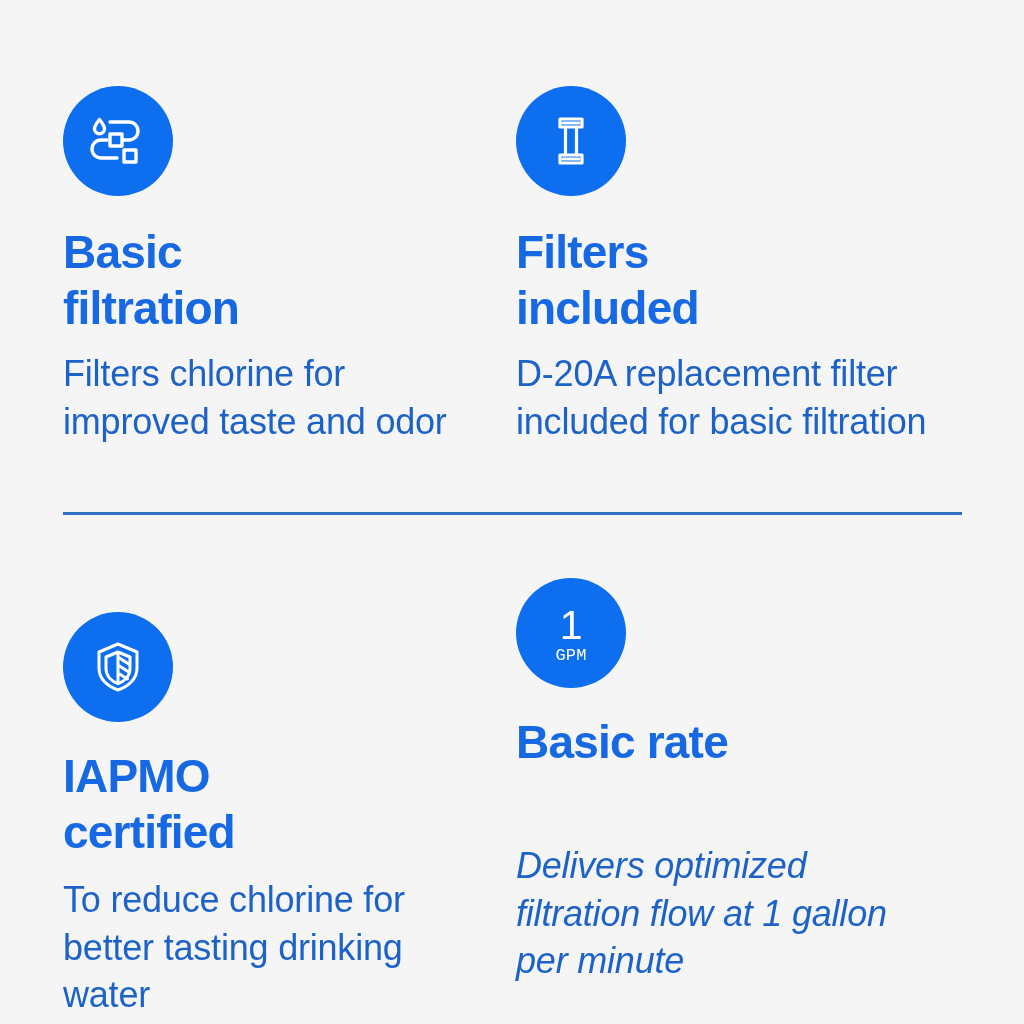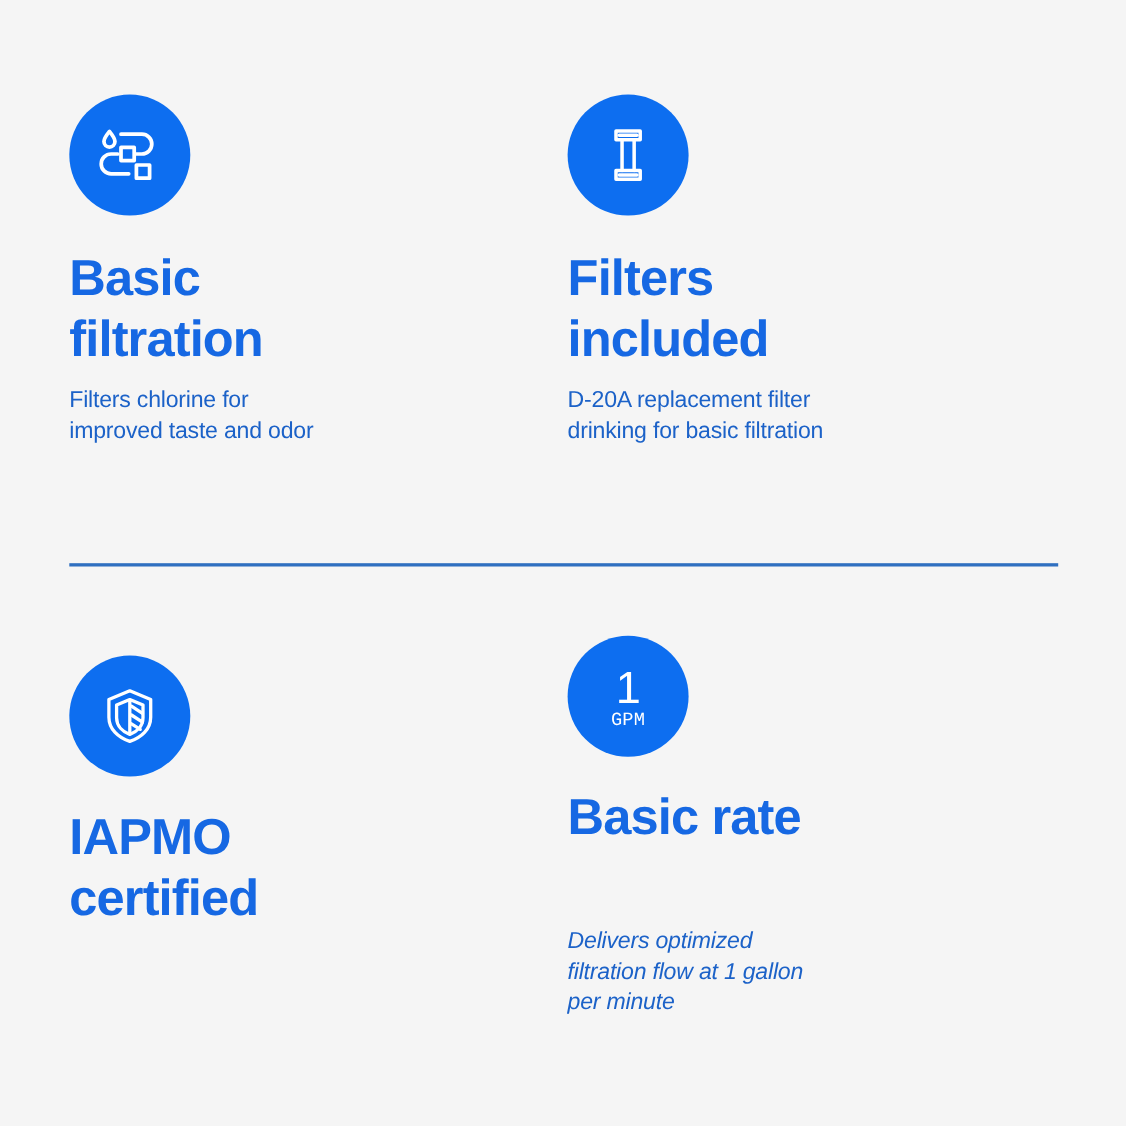--- a/index.html
+++ b/index.html
@@ -30,21 +30,21 @@
     height: 1024px;
   }
 
   .feature-cell {
     position: absolute;
     width: 455px;
   }
 
   .cell-tl { left: 63px;  top: 86px; }
   .cell-tr { left: 516px; top: 86px; }
-  .cell-bl { left: 63px;  top: 596px; }
+  .cell-bl { left: 63px;  top: 612px; }
   .cell-br { left: 516px; top: 578px; }
 
   
   .icon-badge {
     width: 110px;
     height: 110px;
     border-radius: 50%;
     background: #0d6ef0;
     display: flex;
     align-items: center;
@@ -82,21 +82,21 @@
     line-height: 1.22;
     letter-spacing: -0.8px;
     margin: 0;
     white-space: pre-line;
   }
   .title-top  { margin-top: 28px; }
   .title-bot  { margin-top: 26px; }
 
   .feature-desc {
     color: #1c62c8;
-    font-size: 21px;
+    font-size: 36px;
     font-weight: 400;
     line-height: 1.32;
     letter-spacing: -0.2px;
     margin: 0;
     white-space: pre-line;
   }
   .desc-top { margin-top: 14px; }
   .desc-bot { margin-top: 16px; }
 
   
@@ -143,36 +143,39 @@
           <rect x="21" y="46" width="22" height="8"></rect>
           <line x1="26.5" y1="18" x2="26.5" y2="46"></line>
           <line x1="37.5" y1="18" x2="37.5" y2="46"></line>
           <line x1="24" y1="14" x2="40" y2="14"></line>
           <line x1="24" y1="50" x2="40" y2="50"></line>
         </svg>
       </div>
       <p class="feature-title title-top">Filters
 included</p>
       <p class="feature-desc desc-top">D-20A replacement filter
-drinking for basic filtration</p>
+included for basic filtration</p>
     </div>
 
     <div class="feature-cell cell-bl">
       <div class="icon-badge">
         <svg width="64" height="64" viewBox="0 0 64 64" fill="none" stroke="#ffffff" stroke-width="3" stroke-linecap="round" stroke-linejoin="round">
           <path d="M32 9 L51 17 V33 c0 11 -8.6 18.6 -19 22 c-10.4 -3.4 -19 -11 -19 -22 V17 z"></path>
           <path d="M32 17 L44 22 v11.5 c0 7.6 -5.6 12.8 -12 15.2 c-6.4 -2.4 -12 -7.6 -12 -15.2 V22 z"></path>
           <line x1="32" y1="18" x2="32" y2="48"></line>
           <line x1="33.5" y1="23" x2="43.5" y2="29.5"></line>
           <line x1="33.5" y1="31" x2="43.5" y2="37.5"></line>
           <line x1="33.5" y1="39" x2="41.5" y2="44"></line>
         </svg>
       </div>
       <p class="feature-title title-bot">IAPMO
 certified</p>
+      <p class="feature-desc desc-bot">To reduce chlorine for
+better tasting drinking
+water</p>
     </div>
 
     <div class="feature-cell cell-br">
       <div class="icon-badge gpm-badge">
         <span class="gpm-number">1</span>
         <span class="gpm-unit">GPM</span>
       </div>
       <p class="feature-title title-bot title-single">Basic rate</p>
       <p class="feature-desc desc-offset">Delivers optimized
 filtration flow at 1 gallon

